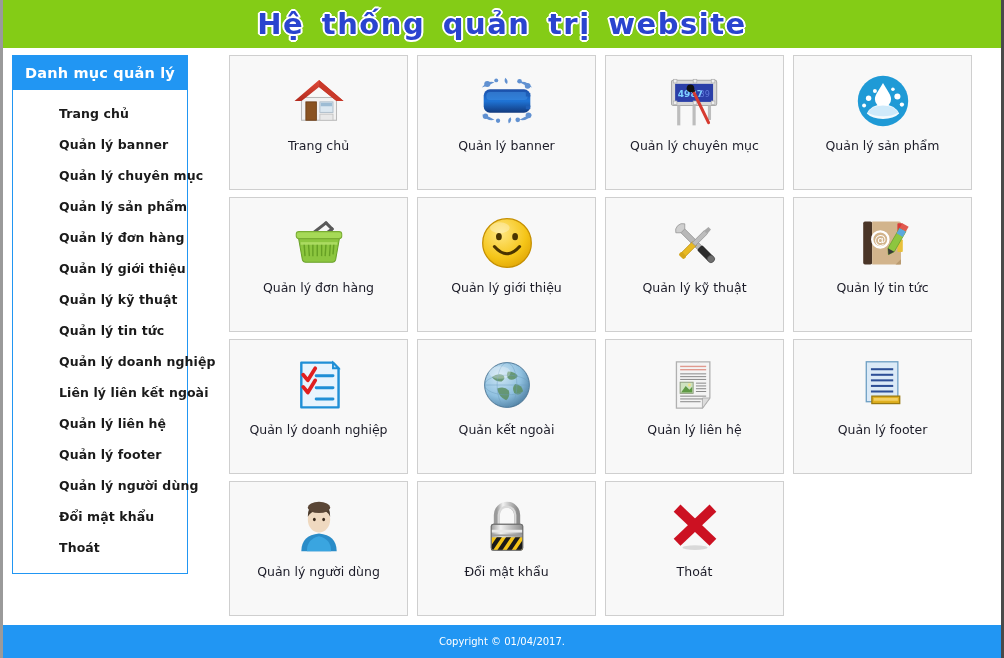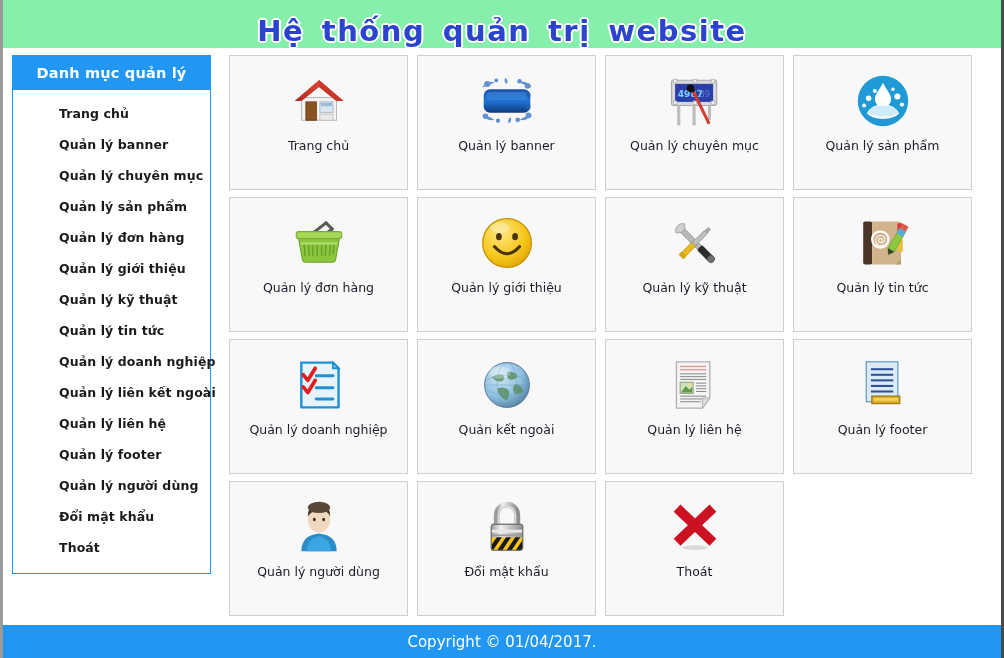--- a/index.html
+++ b/index.html
@@ -14,23 +14,23 @@
     width: 1004px; height: 658px;
     background: #ffffff;
     border-left: 3px solid #9a9a9a;
     border-right: 3px solid #4a4a4a;
     display: flex; flex-direction: column;
   }
 
   
   .header {
     height: 48px;
-    background: #86efac;
+    background: #84cc16;
     flex: 0 0 48px;
-    display: flex; align-items: flex-end; justify-content: center;
+    display: flex; align-items: center; justify-content: center;
     position: relative;
   }
   .header-title {
     font-family: "DejaVu Sans", sans-serif;
     font-size: 29px;
     font-weight: bold;
     letter-spacing: 1.5px;
     word-spacing: 6px;
     color: #2a44cf;
     -webkit-text-stroke: 2.2px #ffffff;
@@ -50,21 +50,21 @@
     position: relative;
   }
 
   
   .sidebar-wrap {
     width: 216px;
     flex: 0 0 216px;
     padding: 7px 0 0 9px;
   }
   .sidebar {
-    width: 199px;
+    width: 176px;
     border: 1px solid #2196f3;
     background: #ffffff;
     display: flex; flex-direction: column;
   }
   .sidebar-header {
     background: #2196f3;
     color: #ffffff;
     font-size: 14.5px;
     font-weight: bold;
     text-align: center;
@@ -120,21 +120,21 @@
     white-space: nowrap;
   }
 
   
   .footer {
     flex: 0 0 33px;
     height: 33px;
     background: #2196f3;
     color: #ffffff;
     display: flex; align-items: center; justify-content: center;
-    font-size: 15px;
+    font-size: 10px;
   }
 </style>
 </head>
 <body>
 
 <div id="app">
 
   <div class="header">
     <div class="header-title">Hệ thống quản trị website</div>
   </div>
@@ -147,21 +147,21 @@
         <div class="sidebar-list" id="sidebar-list">
             <div class="sidebar-item">Trang chủ</div>
             <div class="sidebar-item">Quản lý banner</div>
             <div class="sidebar-item">Quản lý chuyên mục</div>
             <div class="sidebar-item">Quản lý sản phẩm</div>
             <div class="sidebar-item">Quản lý đơn hàng</div>
             <div class="sidebar-item">Quản lý giới thiệu</div>
             <div class="sidebar-item">Quản lý kỹ thuật</div>
             <div class="sidebar-item">Quản lý tin tức</div>
             <div class="sidebar-item">Quản lý doanh nghiệp</div>
-            <div class="sidebar-item">Quản lý liên kết ngoài</div>
+            <div class="sidebar-item">Liên lý liên kết ngoài</div>
             <div class="sidebar-item">Quản lý liên hệ</div>
             <div class="sidebar-item">Quản lý footer</div>
             <div class="sidebar-item">Quản lý người dùng</div>
             <div class="sidebar-item">Đổi mật khẩu</div>
             <div class="sidebar-item">Thoát</div>
           </div>
       </div>
     </div>
 
     <div class="grid-wrap">

